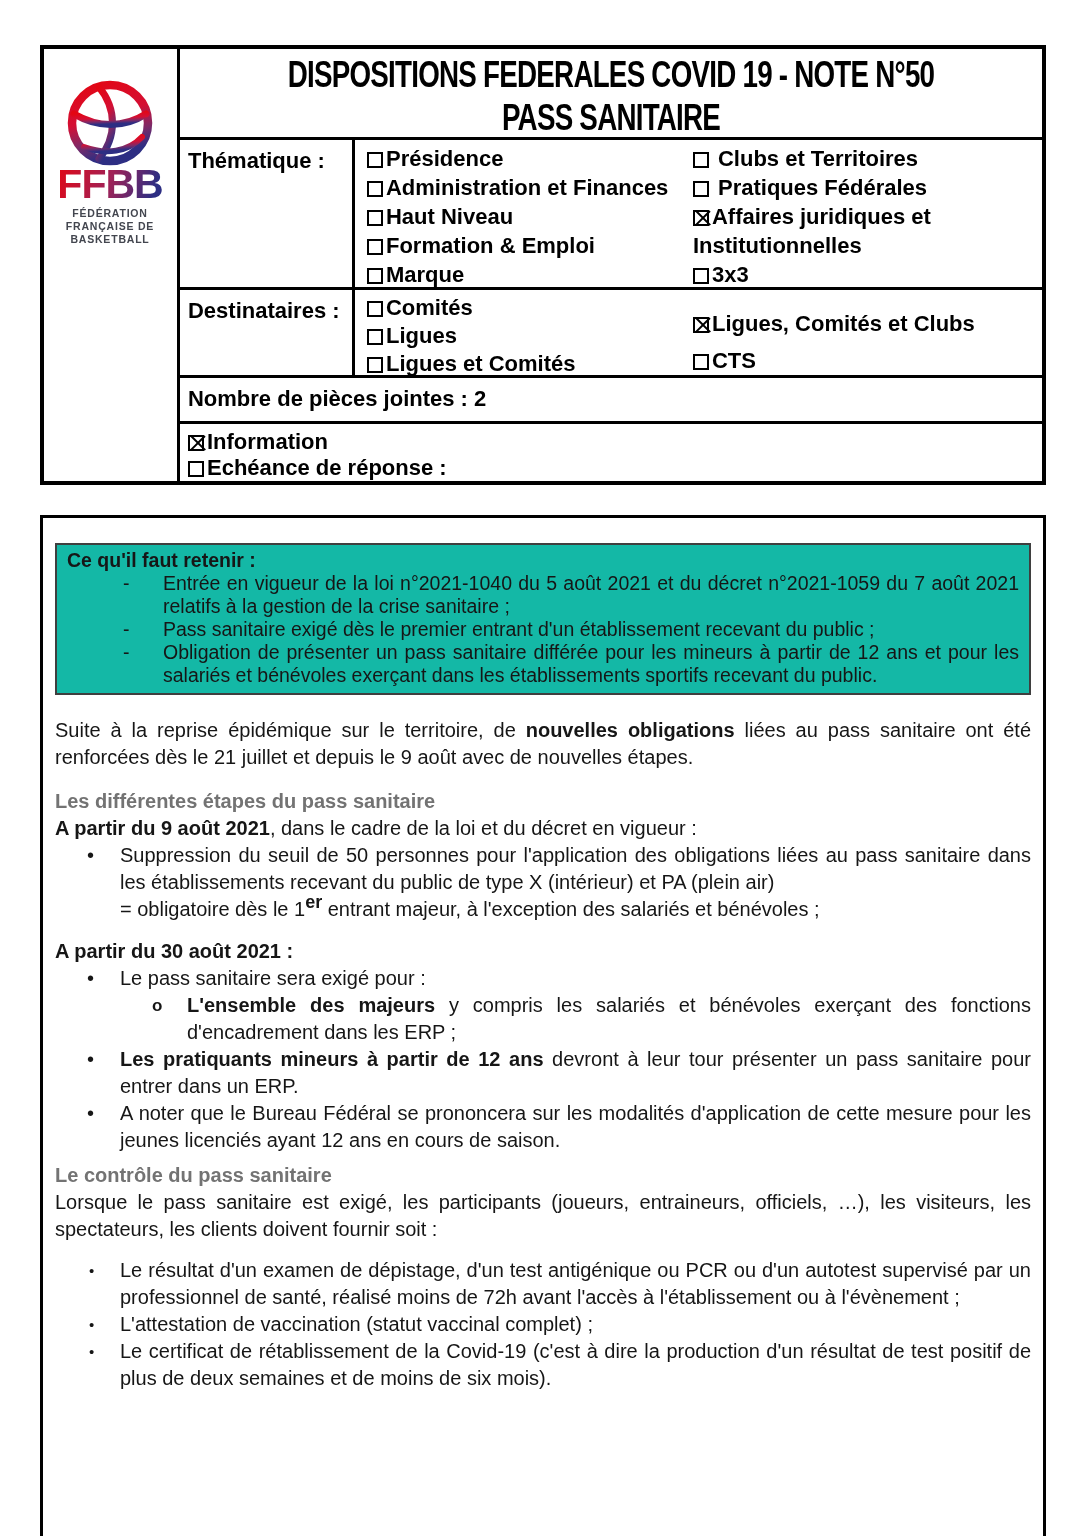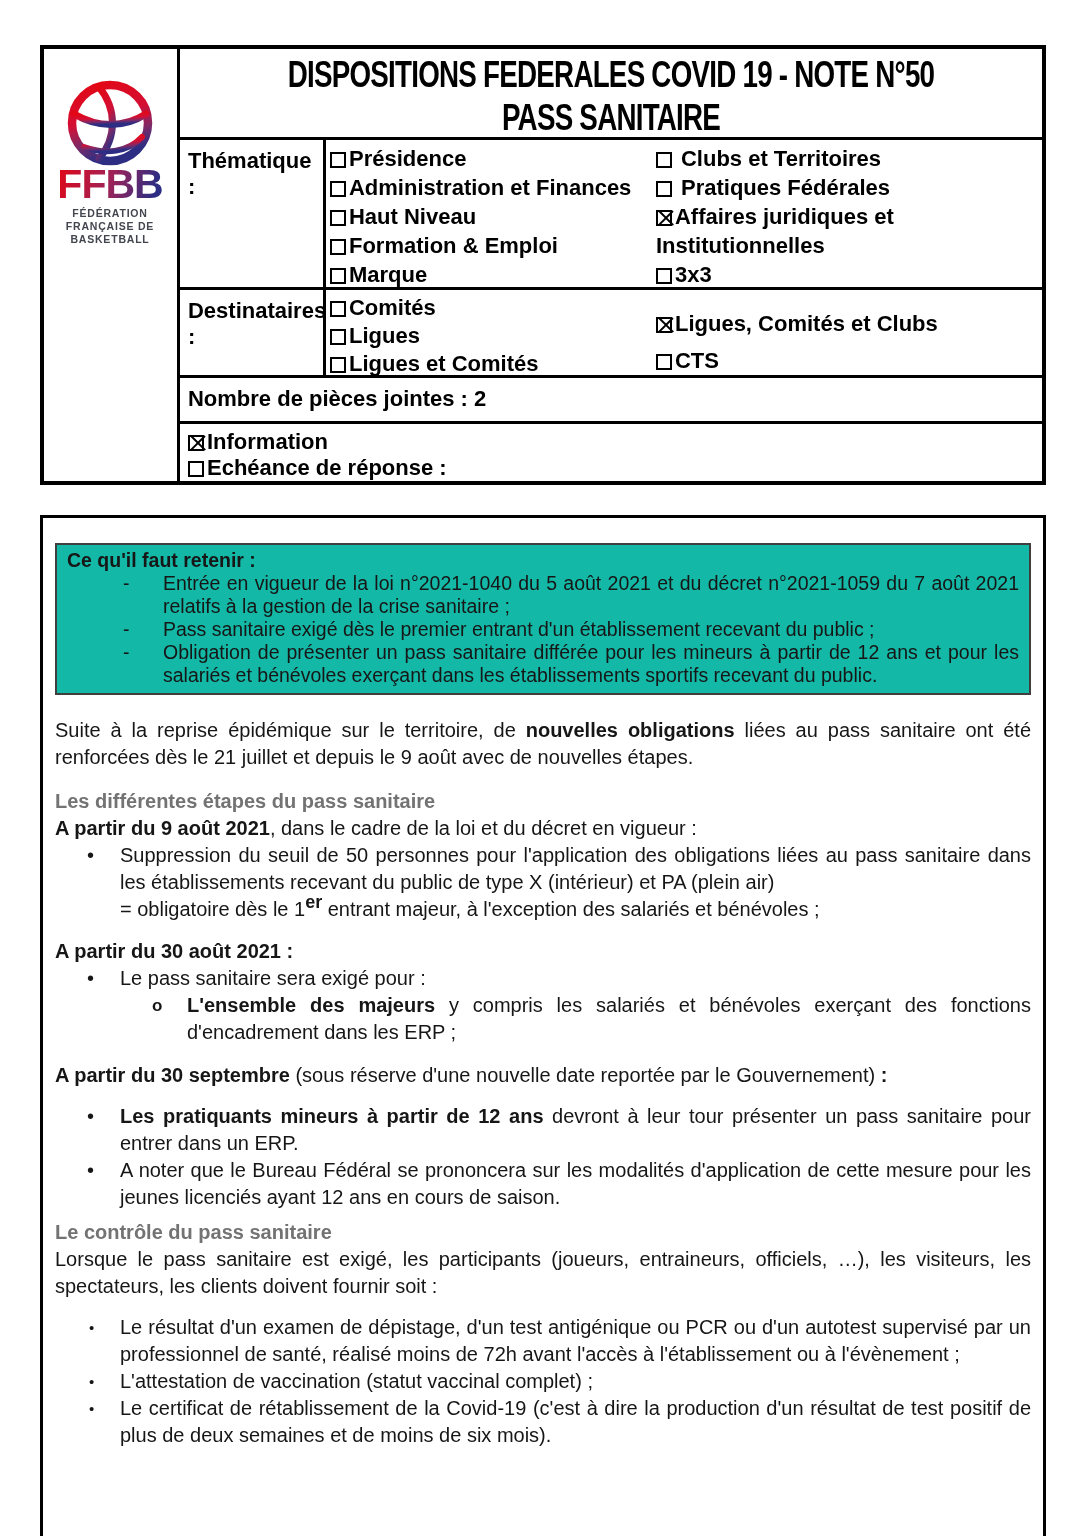--- a/index.html
+++ b/index.html
@@ -13,24 +13,24 @@
   .logo-cell { width:155px; border-right:3px solid #000; display:flex; justify-content:center; padding-top:30px;text-align:right; }
   .header-main { flex:1; display:flex; flex-direction:column; }
 
   .title-cell { height:95px; border-bottom:3px solid #000; text-align:center; padding-top:4px; overflow:hidden; }
   .title-line { font-size:37px; line-height:43px; letter-spacing:-1px; white-space:nowrap;
     transform:scaleX(0.75); transform-origin:50% 50%; }
 
   .hrow { display:flex; }
   .them-row { height:150px; border-bottom:3px solid #000; }
   .dest-row { height:88px; border-bottom:3px solid #000; }
-  .row-label { width:146px; border-right:3px solid #000; font-size:22px; padding:8px 0 0 8px; }
+  .row-label { width:175px; border-right:3px solid #000; font-size:22px; padding:8px 0 0 8px; }
   .cb-area { flex:1; display:flex; }
   .cb-col { font-size:22px; padding-top:4px; }
-  .col-l { width:330px; padding-left:4px; }
+  .col-l { width:330px; padding-left:4px;margin-left:8px; }
   .col-r { flex:1; padding-right:4px; }
   .them-row .cb-item { line-height:29px; }
   .dest-row .cb-item { line-height:28px; }
   .dest-row .col-r { display:flex; flex-direction:column; justify-content:flex-end; padding-top:0;gap:9px; }
 
   .cb { display:inline-block; width:16px; height:16px; border:2px solid #000; position:relative;
     vertical-align:-2px; margin-right:3px; background:#fff; }
   .cb.spaced { margin-right:9px; }
   .cb[data-checked="true"]::before, .cb[data-checked="true"]::after {
     content:""; position:absolute; left:-2px; top:5px; width:20px; height:2.4px; background:#000; }
@@ -175,21 +175,20 @@
     <div class="li">
       <div class="justify">Suppression du seuil de 50 personnes pour l'application des obligations liées au pass sanitaire dans les établissements recevant du public de type X (intérieur) et PA (plein air)</div>
       <div><span>= obligatoire dès le 1</span><sup>er</sup><span> entrant majeur, à l'exception des salariés et bénévoles ;</span></div>
     </div>
 
     <div class="h-aout30">A partir du 30 août 2021 :</div>
 
     <div class="li">Le pass sanitaire sera exigé pour :</div>
     <div class="li-sub justify"><b>L'ensemble des majeurs</b><span> y compris les salariés et bénévoles exerçant des fonctions d'encadrement dans les ERP ;</span></div>
 
-    <p class="sept30"><b>A partir du 30 septembre</b><span> (sous réserve d'une nouvelle date reportée par le Gouvernement)</span><b> :</b></p>
 
     <div class="li justify"><b>Les pratiquants mineurs à partir de 12 ans</b><span> devront à leur tour présenter un pass sanitaire pour entrer dans un ERP.</span></div>
     <div class="li justify">A noter que le Bureau Fédéral se prononcera sur les modalités d'application de cette mesure pour les jeunes licenciés ayant 12 ans en cours de saison.</div>
 
     <div class="h-blue h-controle">Le contrôle du pass sanitaire</div>
 
     <p class="justify">Lorsque le pass sanitaire est exigé, les participants (joueurs, entraineurs, officiels, …), les visiteurs, les spectateurs, les clients doivent fournir soit :</p>
 
     <div class="list-controle">
       <div class="li-dot justify">Le résultat d'un examen de dépistage, d'un test antigénique ou PCR ou d'un autotest supervisé par un professionnel de santé, réalisé moins de 72h avant l'accès à l'établissement ou à l'évènement ;</div>

